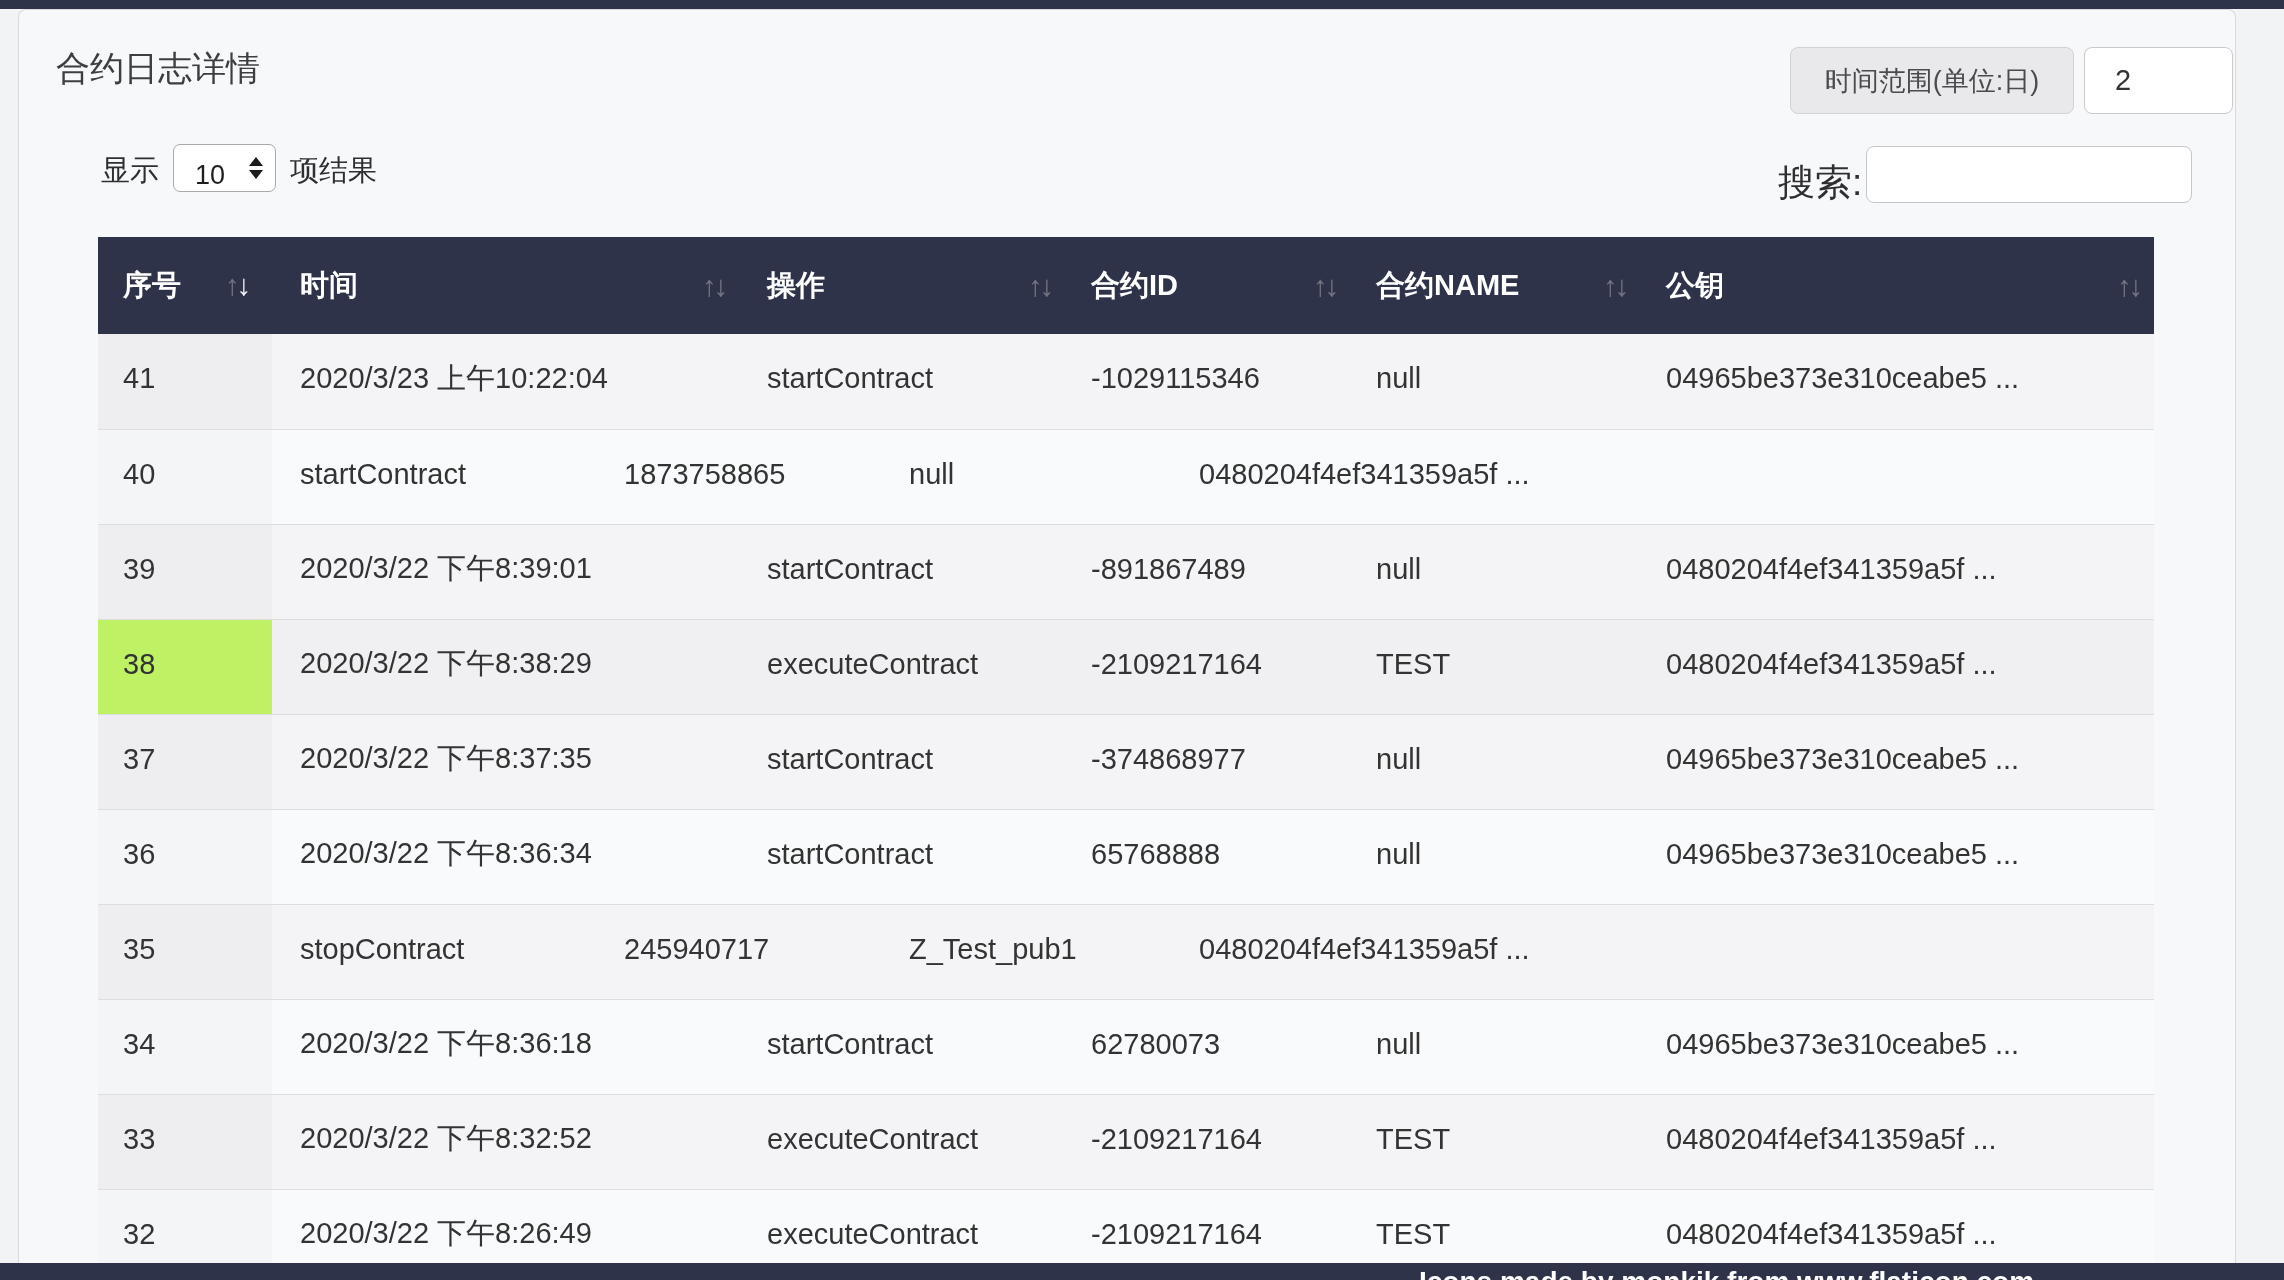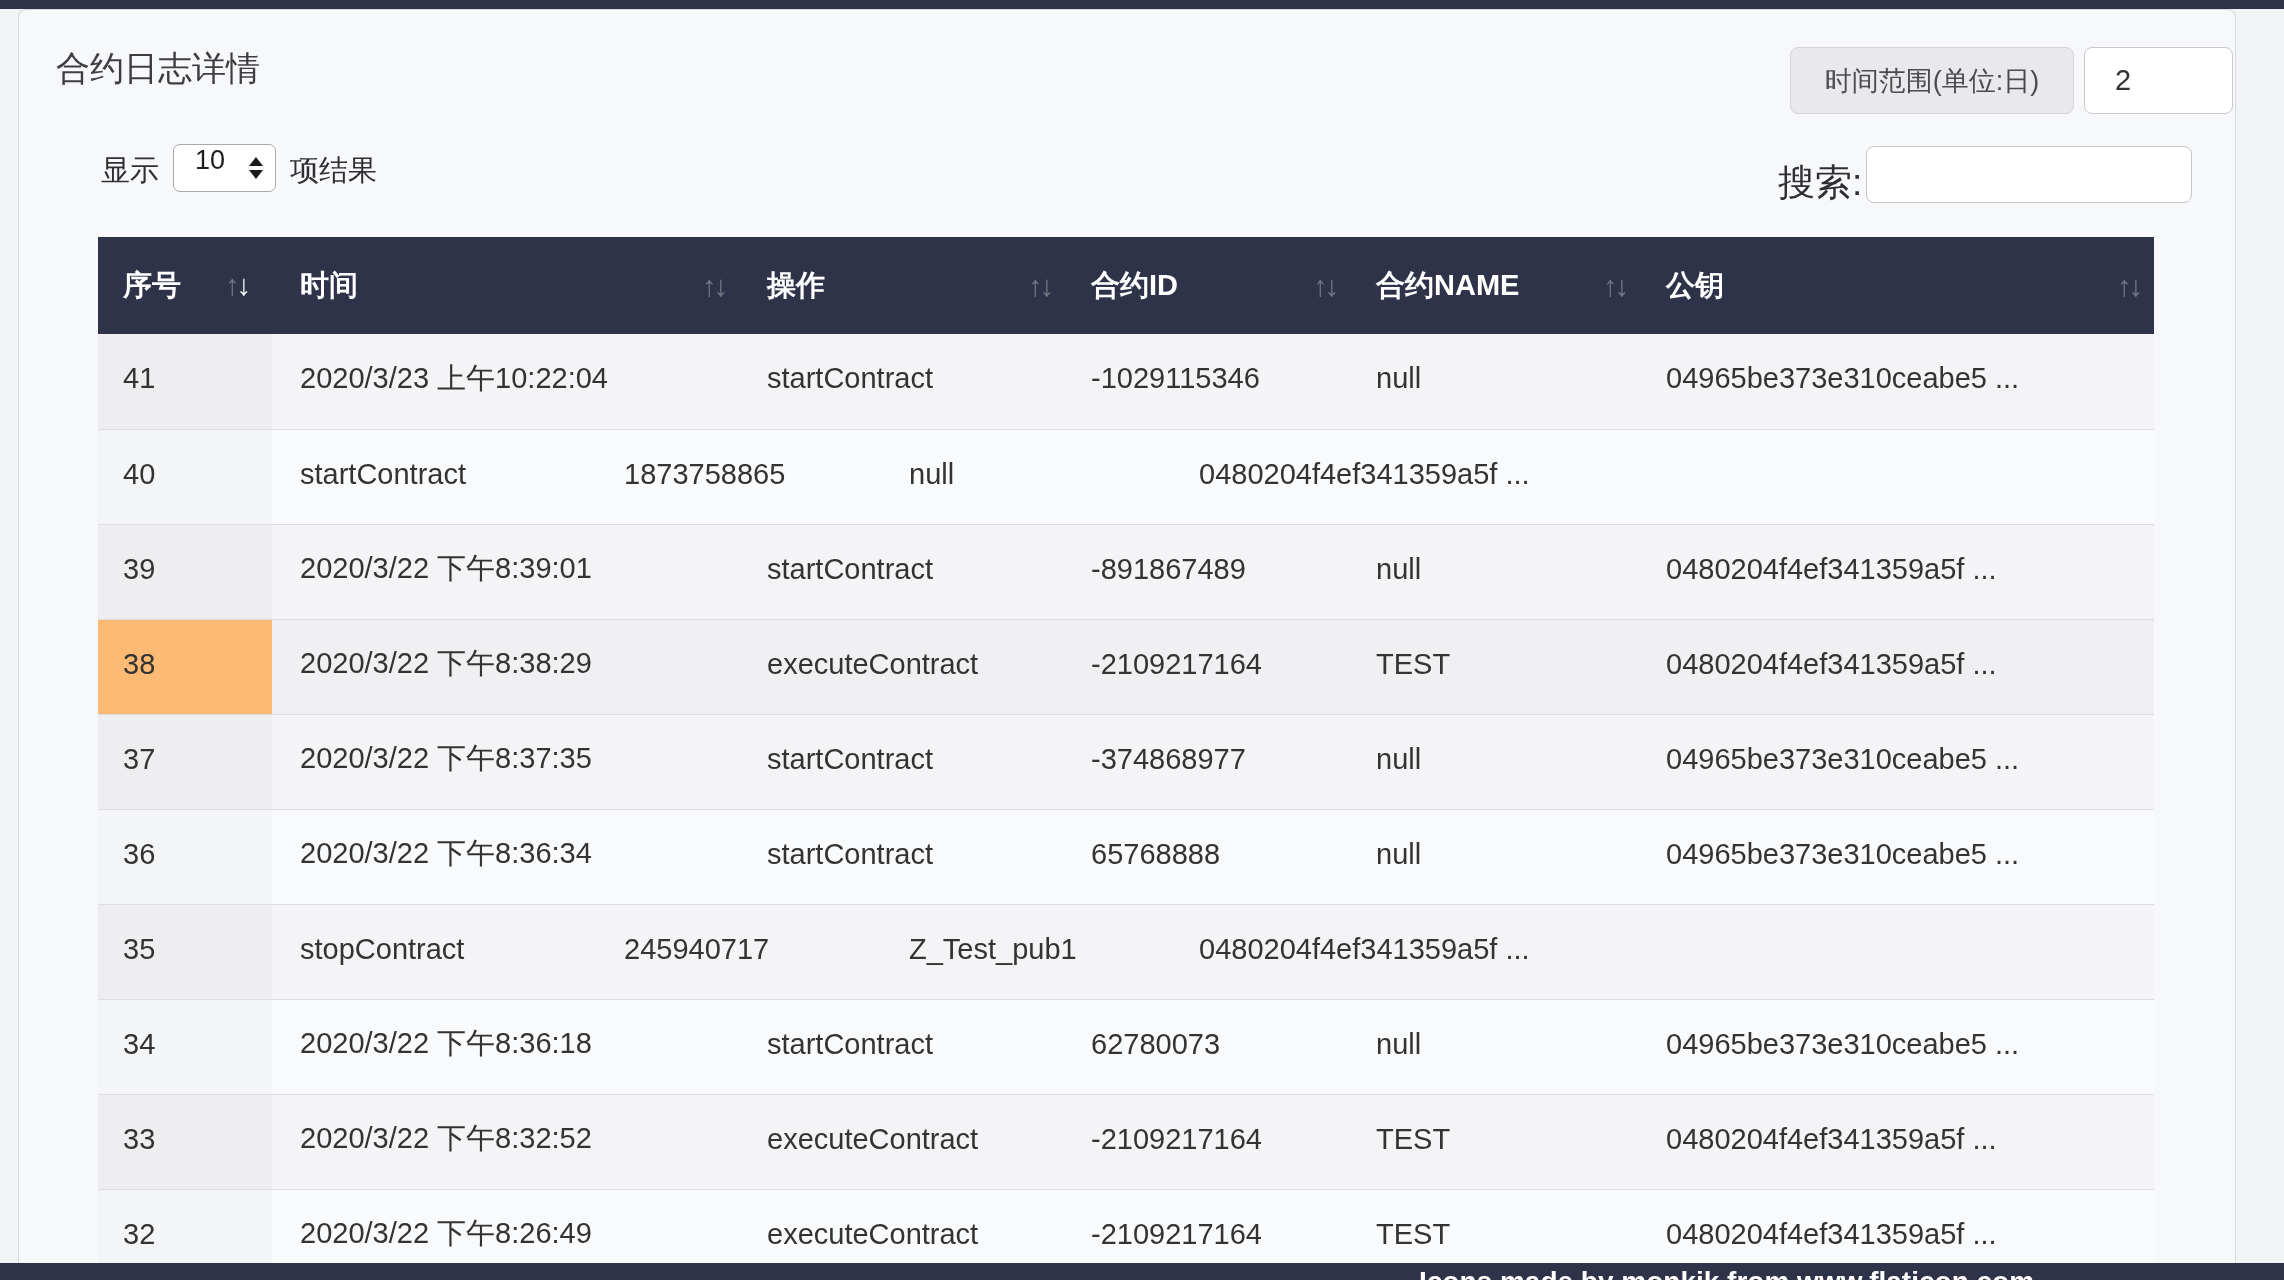--- a/index.html
+++ b/index.html
@@ -26,21 +26,21 @@
   .tr-input{
     position:absolute;left:2084px;top:47px;width:149px;height:67px;z-index:2;
     background:#ffffff;border:1px solid #c9c9ce;border-radius:8px;box-sizing:border-box;
     font-size:29px;color:#333;padding:0 10px 0 30px;outline:none;
     font-family:inherit;
   }
   .show-label{position:absolute;left:101px;top:151px;font-size:29px;color:#2f2f31;z-index:2}
   .pagesize{
     position:absolute;left:173px;top:144px;width:103px;height:48px;z-index:2;
     background:#ffffff;border:1px solid #a9a9ad;border-radius:7px;box-sizing:border-box;
-    display:flex;align-items:flex-start;font-size:27px;color:#1e1e1e;padding-left:21px;cursor:default;
+    display:flex;align-items:flex-end;font-size:27px;color:#1e1e1e;padding-left:21px;cursor:default;
   }
   .spinners{position:absolute;right:12px;top:50%;transform:translateY(-50%);display:flex;flex-direction:column;align-items:center}
   .spin-up{width:0;height:0;border-left:7px solid transparent;border-right:7px solid transparent;border-bottom:9px solid #1b1b1b;margin-bottom:4px}
   .spin-down{width:0;height:0;border-left:7px solid transparent;border-right:7px solid transparent;border-top:9px solid #1b1b1b}
   .results-label{position:absolute;left:290px;top:151px;font-size:29px;color:#2f2f31;z-index:2}
   .search-label{position:absolute;left:1778px;top:158px;font-size:37px;color:#2f2f31;z-index:2}
   .search-input{
     position:absolute;left:1866px;top:146px;width:326px;height:57px;z-index:2;
     background:#ffffff;border:1px solid #c5c5ca;border-radius:8px;box-sizing:border-box;
     font-size:28px;color:#333;padding:0 14px;outline:none;font-family:inherit;
@@ -63,21 +63,21 @@
   .trow:first-child{border-top:none}
   .tcell{
     display:flex;align-items:center;font-size:29px;color:#333;
     box-sizing:border-box;padding-bottom:6px;white-space:nowrap;overflow:hidden;
   }
   .trow.odd{background:#f4f4f6}
   .trow.odd .c0{background:#eeeef0}
   .trow.even{background:#f9fafb}
   .trow.even .c0{background:#f4f5f7}
   .trow.hl{background:#f0f0f2}
-  .trow.hl .c0{background:#fdba74}
+  .trow.hl .c0{background:#bef264}
 
   .c0{width:174px;padding-left:25px}
   .c1{width:467px;padding-left:28px}
   .c2{width:326px;padding-left:28px}
   .c3{width:285px;padding-left:26px}
   .c4{width:290px;padding-left:26px}
   .c5{width:514px;padding-left:26px}
 
   .footer{
     position:absolute;left:0;top:1263px;width:2284px;height:17px;

